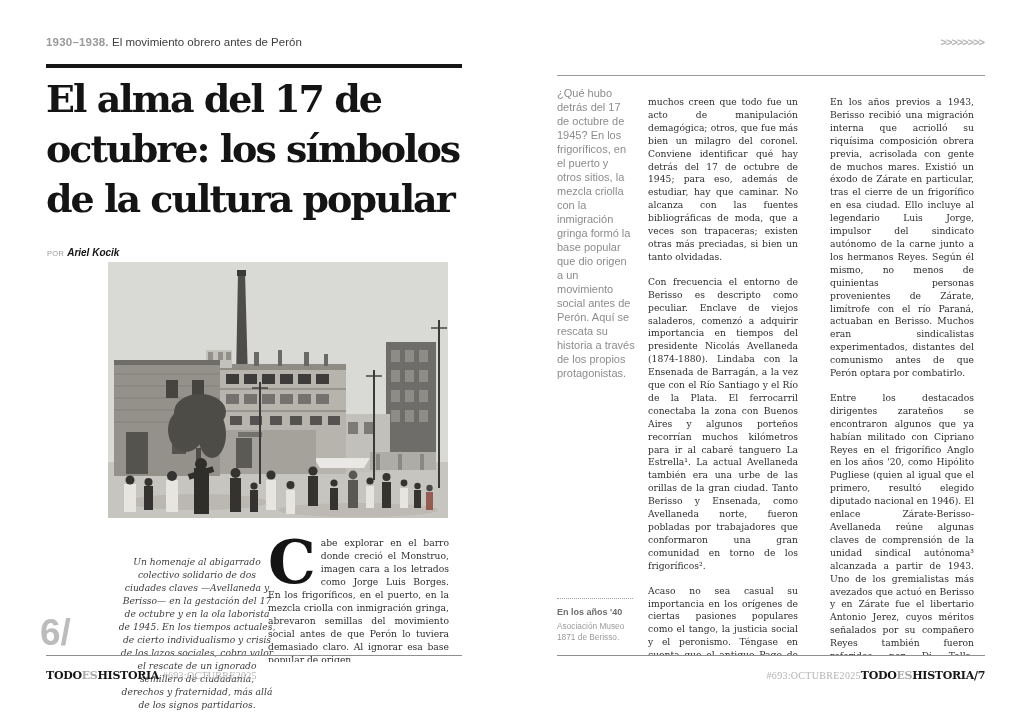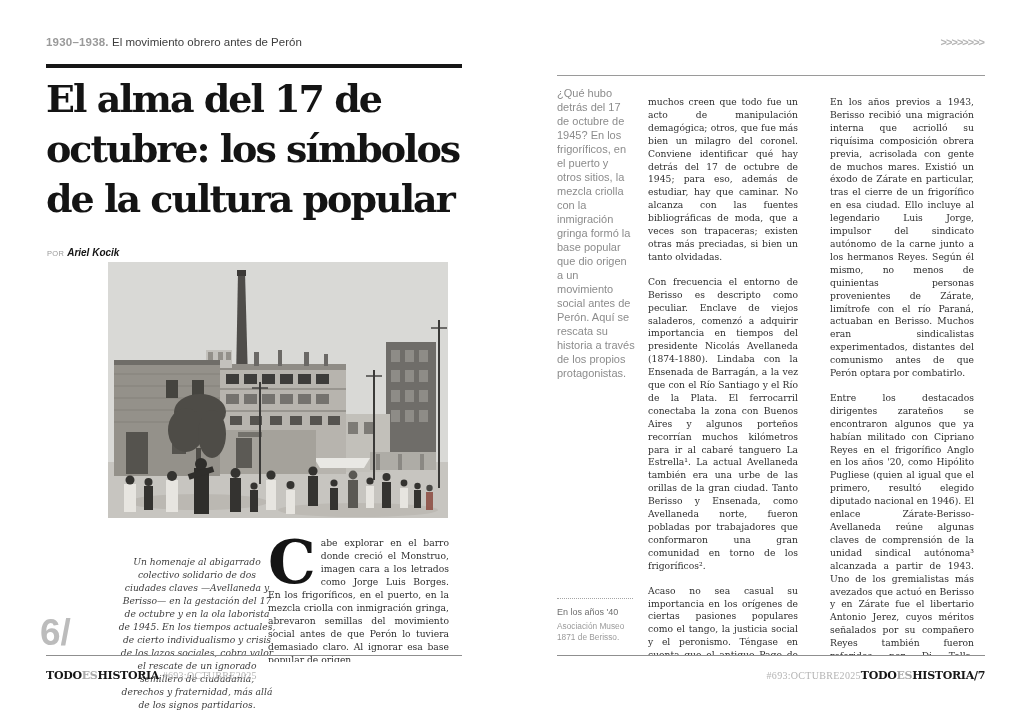--- a/index.html
+++ b/index.html
@@ -43,21 +43,21 @@
   .chevrons { position:absolute; right:40px; top:36px;
     font-family:"Liberation Sans", sans-serif; font-weight:700; font-size:11px;
     color:#b4b4b4; letter-spacing:-1px; }
   .top-rule-right { position:absolute; left:557px; top:75px; width:428px; height:1px; background:#9a9a9a; }
   .pullquote { position:absolute; left:557px; top:86px; width:78px;
     font-family:"Liberation Sans", sans-serif; font-size:11px; line-height:14px;
     color:#8c8c8c; }
   .credit-block { position:absolute; left:557px; top:598px; width:76px;
     border-top:1px dotted #a5a5a5; padding-top:8px;
     font-family:"Liberation Sans", sans-serif; }
-  .credit-title { font-size:9px; font-weight:400; color:#6e6e6e; margin-bottom:4px; }
+  .credit-title { font-size:9px; font-weight:700; color:#6e6e6e; margin-bottom:4px; }
   .credit-text { font-size:8.3px; line-height:10.5px; color:#9b9b9b; }
   .body-col { position:absolute; top:84px; height:572px; overflow:hidden;
     font-size:9.2px; line-height:12.9px; text-align:justify; color:#2e2e2e; }
   #col2 { left:636px; width:174px; }
   #col3 { left:818px; width:168px; }
   .body-col p { margin:12px; }
 </style>
 </head>
 <body>
 

